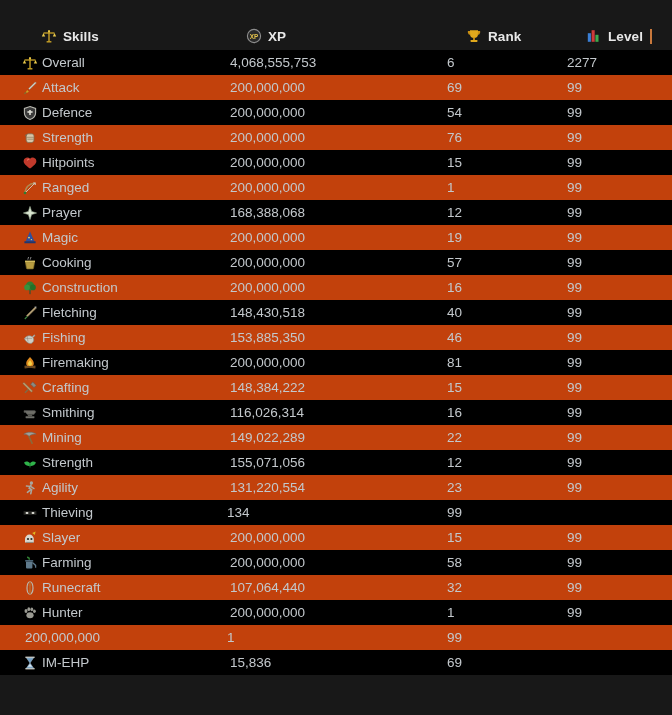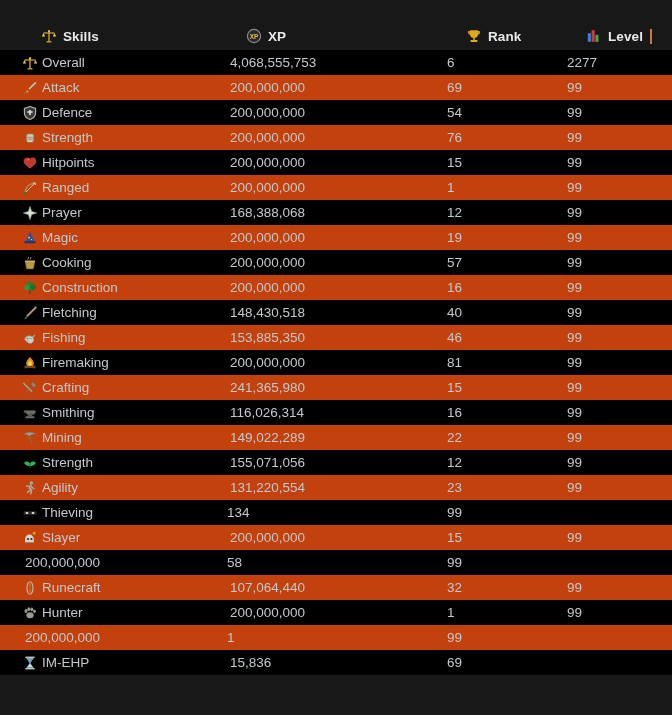--- a/index.html
+++ b/index.html
@@ -350,21 +350,21 @@
         <div class="skill-cell">
           <span class="ico">
             <svg width="16" height="16" viewBox="0 0 16 16">
               <path d="M2.0 2.4 L10.6 11.0 L9.4 12.2 L0.8 3.6 Z" fill="#b9a47a" stroke="#7d6c4a" stroke-width="0.5"></path>
               <path d="M10.8 2.0 L14.2 5.4 L12.0 7.6 L8.6 4.2 Z" fill="#8a8a82" stroke="#5e5e58" stroke-width="0.6"></path>
               <path d="M3.0 12.8 L6.2 9.6" stroke="#7d6c4a" stroke-width="1.4"></path>
             </svg>
           </span>
           <span>Crafting</span>
         </div>
-        <div class="xp-cell">241,365,980</div>
+        <div class="xp-cell">148,384,222</div>
         <div class="rank-cell">15</div>
         <div class="level-cell">99</div>
       </div>
       <div class="row stripe-a">
         <div class="skill-cell">
           <span class="ico">
             <svg width="16" height="16" viewBox="0 0 16 16">
               <path d="M2.0 5.6 h10.4 c0.9 0 1.6 0.8 1.2 1.6 L12.0 9.4 H5.2 L3.6 7.4 H2.0 Z" fill="#6e6e68" stroke="#4a4a46" stroke-width="0.6"></path>
               <rect x="5.8" y="9.4" width="4.4" height="1.8" fill="#5c5c56"></rect>
               <rect x="3.6" y="11.2" width="8.8" height="2.0" rx="0.4" fill="#6e6e68"></rect>
@@ -446,20 +446,31 @@
               <path d="M4.2 12.4 h7.2" stroke="#8a8a82" stroke-width="1.0"></path>
             </svg>
           </span>
           <span>Slayer</span>
         </div>
         <div class="xp-cell">200,000,000</div>
         <div class="rank-cell">15</div>
         <div class="level-cell">99</div>
       </div>
       <div class="row stripe-a">
+        <div class="skill-cell">
+          <span class="ico">
+            <svg width="16" height="16" viewBox="0 0 16 16">
+              <path d="M4.0 6.4 h6.4 v6.0 a1 1 0 0 1-1 1 H5.0 a1 1 0 0 1-1-1 Z" fill="#5f7a8c"></path>
+              <path d="M10.4 7.6 L13.6 10.4 L13.6 12.8" stroke="#5f7a8c" stroke-width="1.3" fill="none"></path>
+              <path d="M3.2 5.0 h8.0 v1.6 h-8.0 Z" fill="#4a6374"></path>
+              <path d="M5.0 2.2 c1.6 0 2.4 1.2 2.4 2.6" stroke="#2f7d32" stroke-width="1.4" fill="none"></path>
+            </svg>
+          </span>
+          <span>Farming</span>
+        </div>
         <div class="xp-cell">200,000,000</div>
         <div class="rank-cell">58</div>
         <div class="level-cell">99</div>
       </div>
       <div class="row stripe-b">
         <div class="skill-cell">
           <span class="ico">
             <svg width="16" height="16" viewBox="0 0 16 16">
               <ellipse cx="8" cy="8" rx="3.0" ry="6.2" fill="none" stroke="#b8b8b0" stroke-width="1.2"></ellipse>
               <path d="M8 1.8 L8 14.2" stroke="#c0692a" stroke-width="1.5"></path>

